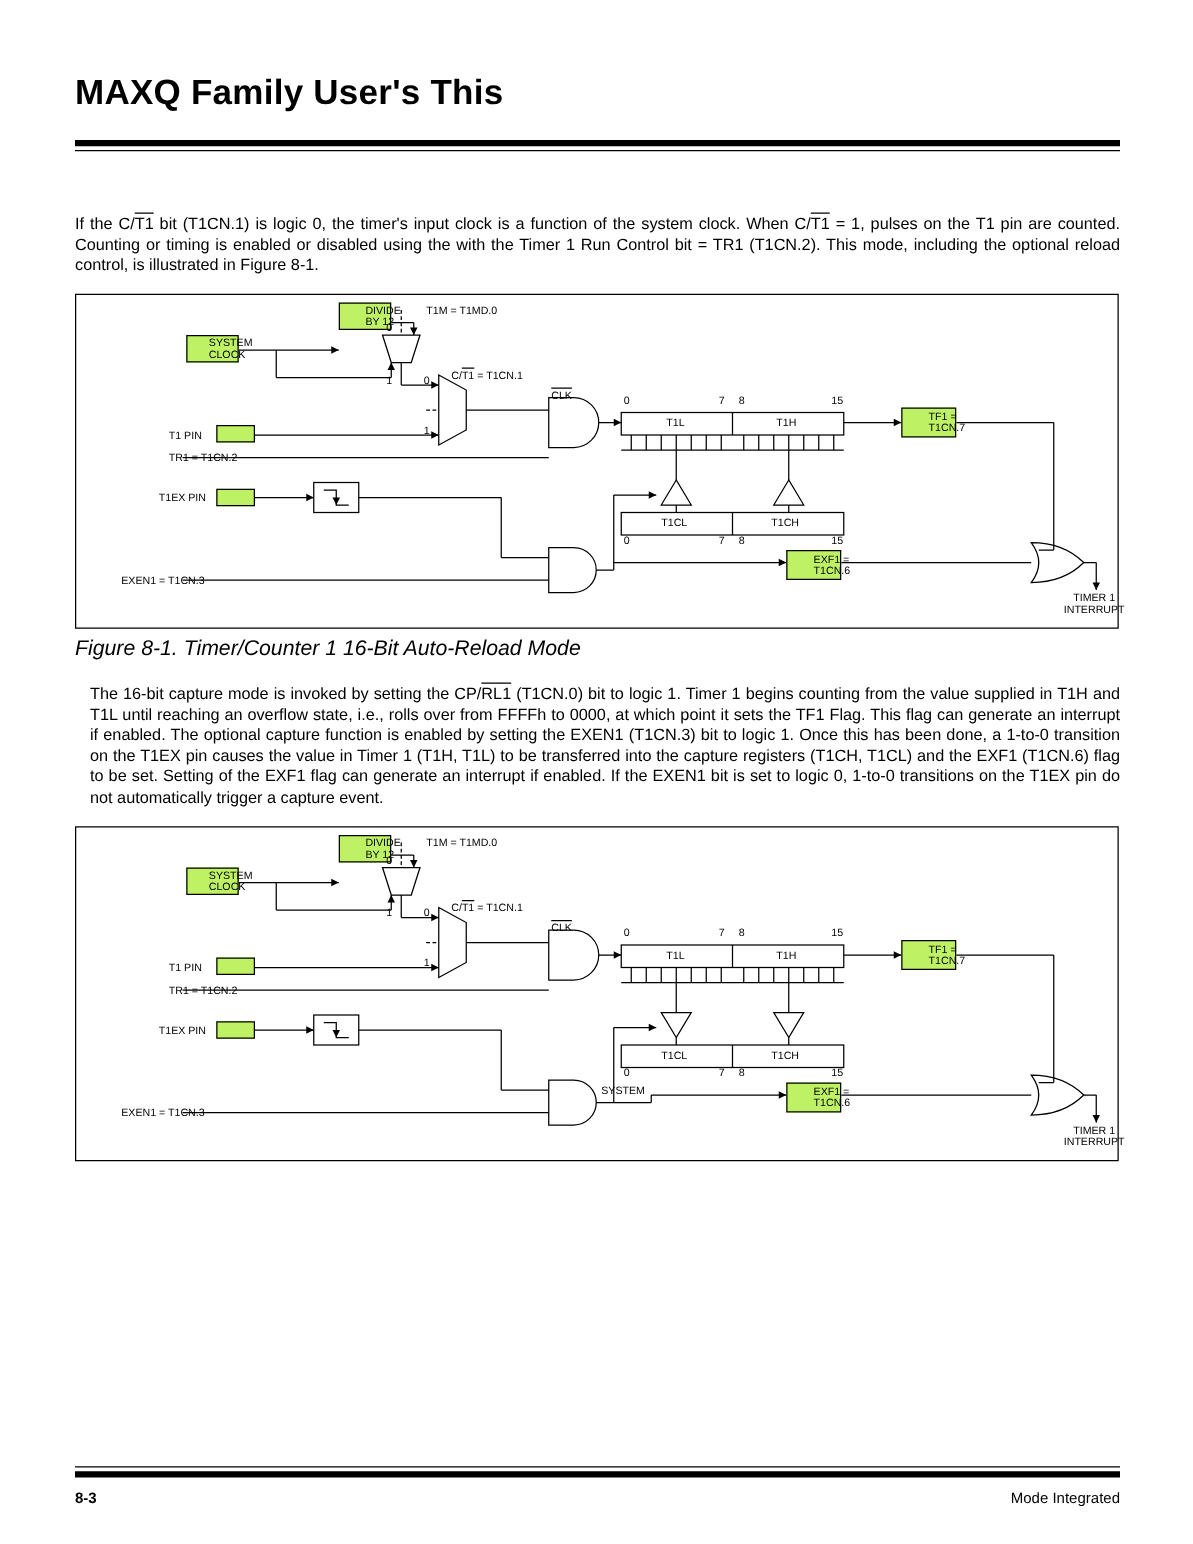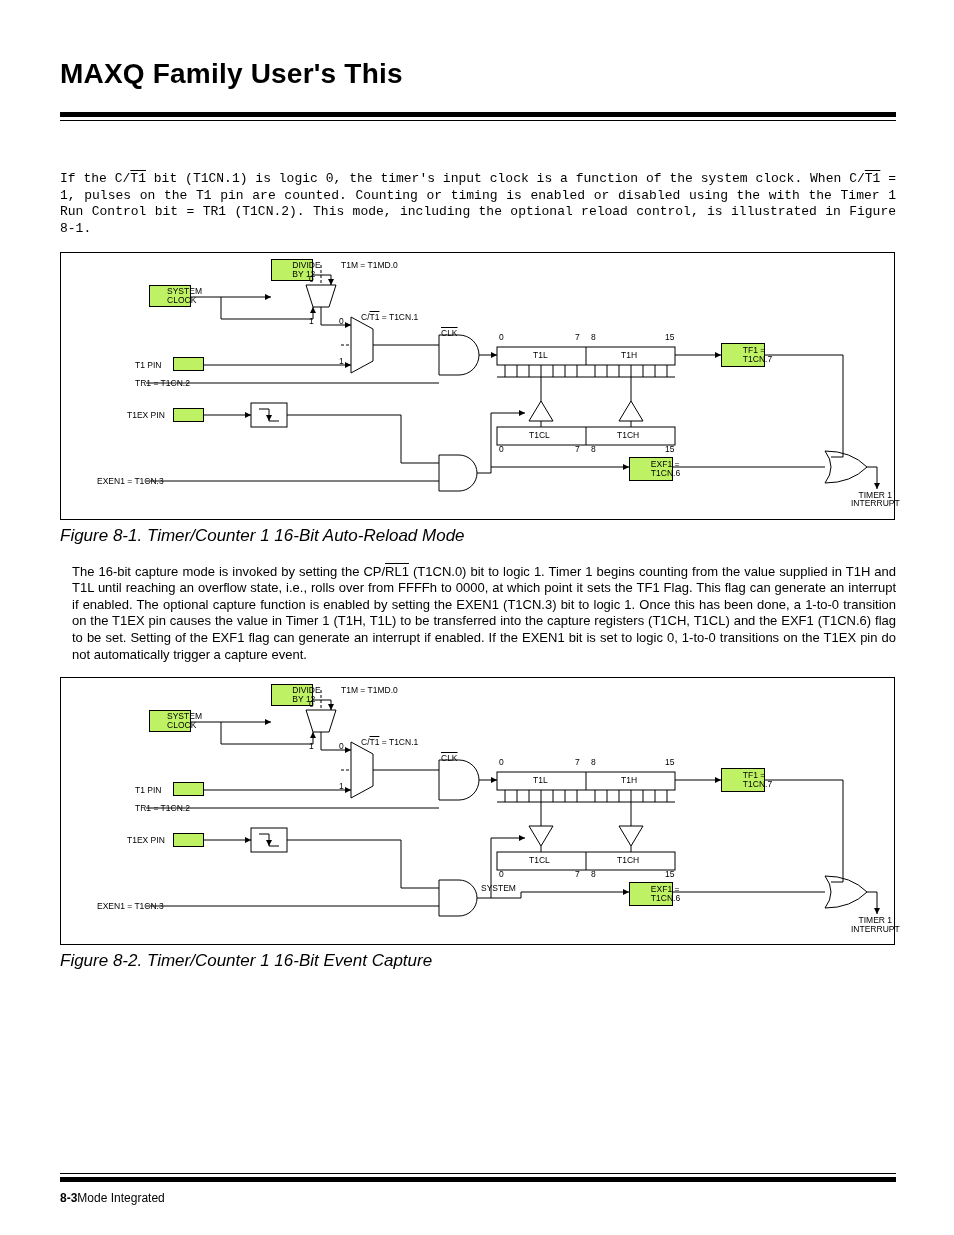--- a/index.html
+++ b/index.html
@@ -32,21 +32,20 @@
   .rule-thin {
     border: none;
     border-top: 1px solid #000;
     margin: 3px 0 0 0;
   }
   .body-para {
     font-size: 13px;
     line-height: 1.28;
     text-align: justify;
     margin: 50px 0 14px 0;
-    font-family: Liberation Mono, monospace;
   }
   .body-para2 {
     font-size: 13px;
     line-height: 1.28;
     text-align: justify;
     margin: 6px 0 14px 12px;
   }
   .caption {
     font-size: 17px;
     font-style: italic;
@@ -98,21 +97,21 @@
     border-top: 5px solid #000;
     margin: 0;
   }
   .footer .rthin {
     border: none;
     border-top: 1px solid #000;
     margin: 3px 0 0 0;
   }
   .footer-row {
     display: flex;
-    justify-content: flex-start;
+    justify-content: space-between;
     font-size: 12px;
     margin-top: 9px;
   }
   .footer-row .pnum { font-weight: bold; }
 </style>
 </head>
 <body>
 
 <div class="page">
   <h1 class="title">MAXQ Family User's This</h1>
@@ -392,21 +391,20 @@
     <div class="figlbl" style="left:530px; top:192px;">8</div>
     <div class="figlbl" style="left:604px; top:192px;">15</div>
     <div class="box" style="left:660px; top:90px; width:44px; height:24px; white-space:pre;">TF1 =
 T1CN.7</div>
     <div class="box" style="left:568px; top:204px; width:44px; height:24px; white-space:pre;">EXF1 =
 T1CN.6</div>
     <div class="figlbl" style="left:420px; top:206px;">SYSTEM</div>
     <div class="figlbl" style="left:790px; top:238px; white-space:pre;">TIMER 1
 INTERRUPT</div>
   </div>
-  <div class="caption">Figure 8-2. Timer/Counter 1 16-Bit Event Capture</div>
 </div>
 
 <div class="footer">
   <hr class="rthin">
   <hr class="rthick" style="margin-top:3px;">
   <div class="footer-row">
     <span class="pnum">8-3</span>
     <span>Mode Integrated</span>
   </div>
 </div>

